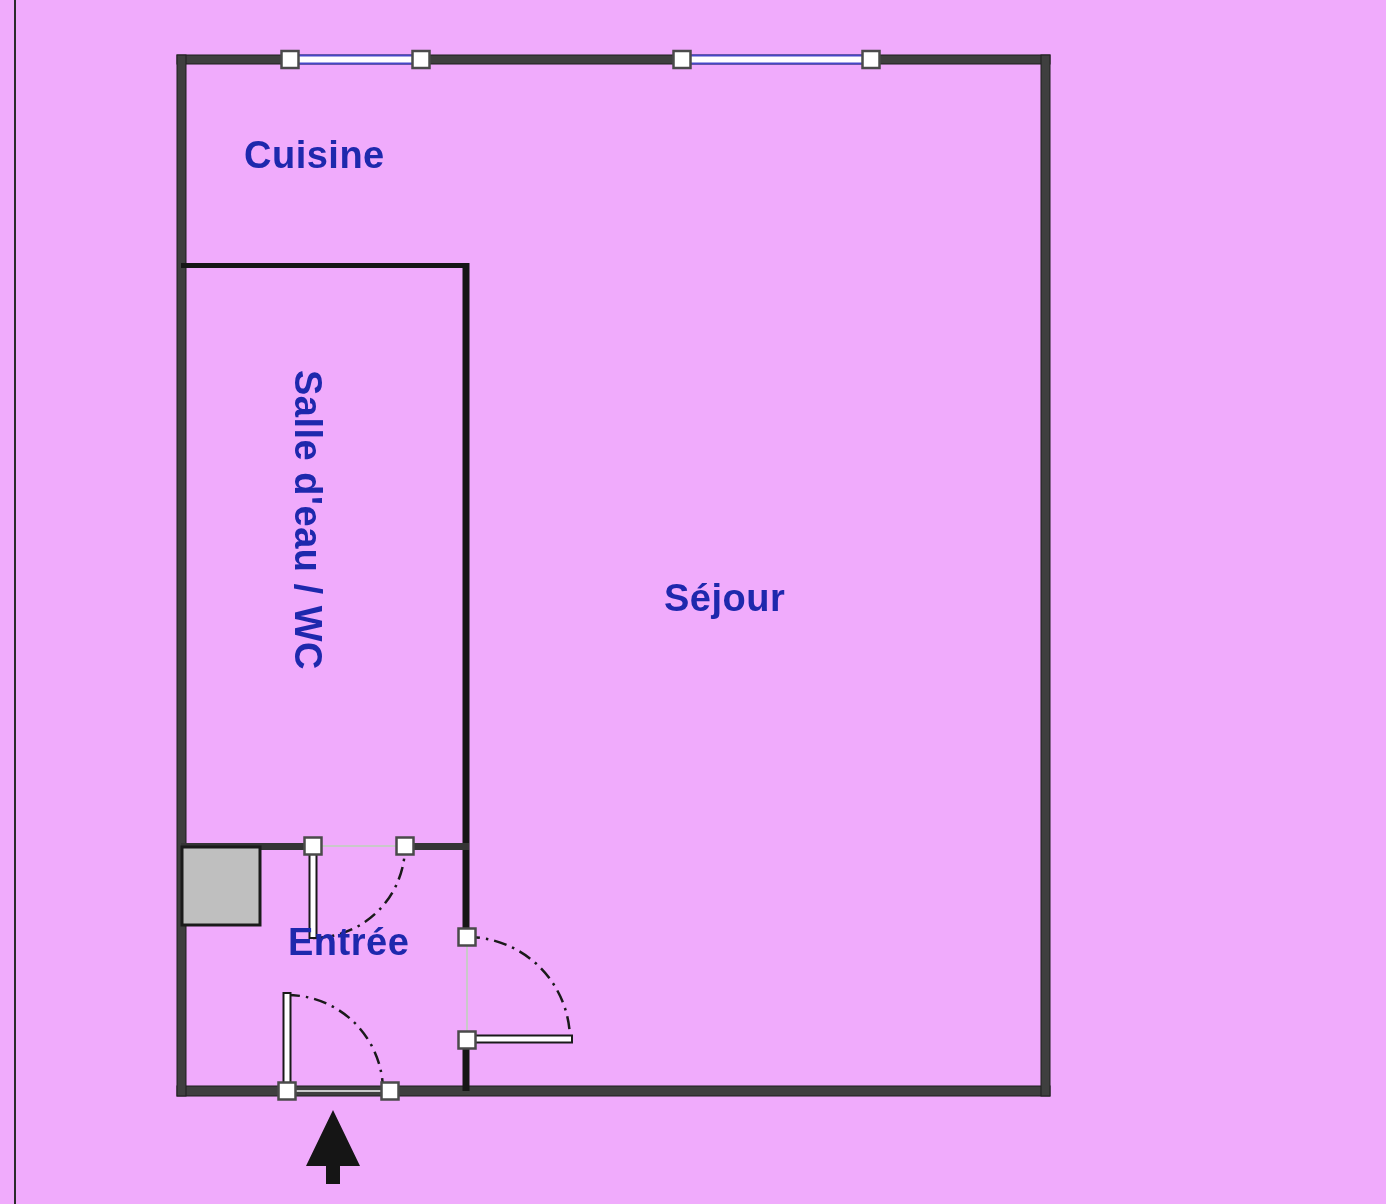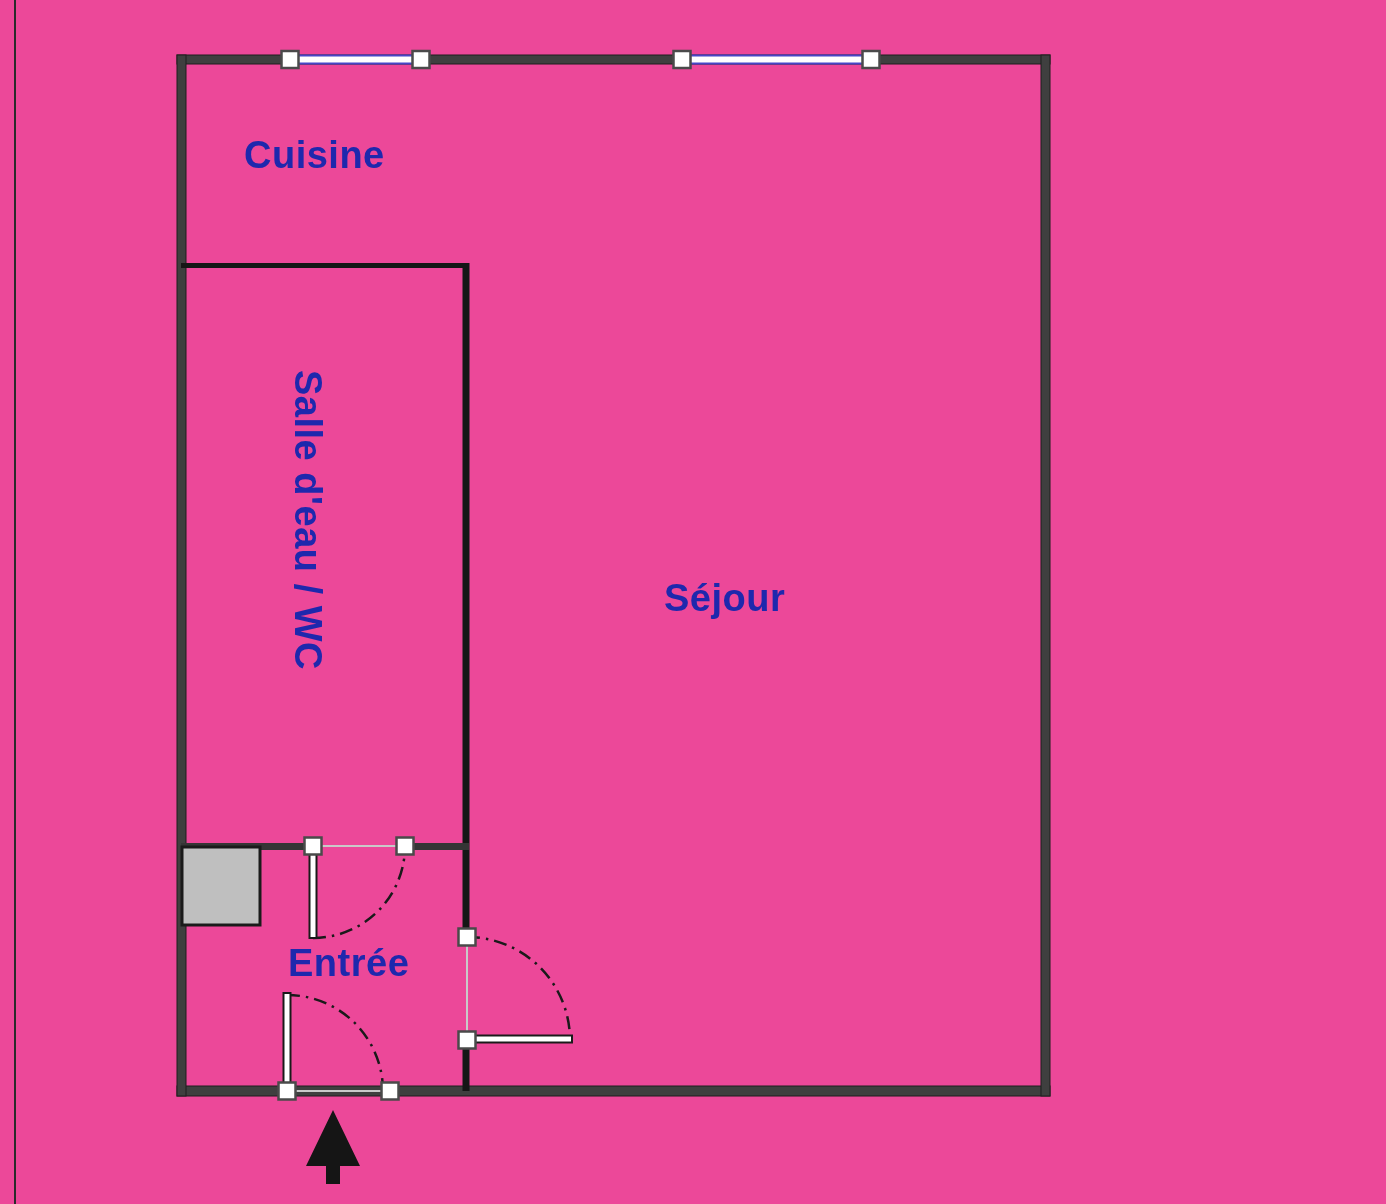--- a/index.html
+++ b/index.html
@@ -1,19 +1,19 @@
 <!DOCTYPE html>
 <html style="--label-blue: #1e28ad; --window-blue: #4646c8; --wall-gray: #3f3f3f; --interior-black: #161616; --cabinet-gray: #bfbfbf; --arc-black: #1a1a1a; --background: #ffffff;"><head>
 <meta charset="utf-8">
 <style>
   html,body{margin:0;padding:0;background:#ffffff;}
   #canvas{
     position:relative;
     width:1386px;height:1204px;
-    background:#ec4899;
+    background:#f0abfc;
     overflow:hidden;
     font-family:"Liberation Sans", sans-serif;
   }
   #plan-svg{position:absolute;left:0;top:0;}
 
   
   .wall-outer{fill:var(--wall-gray,#3f3f3f);stroke:#1f1f1f;stroke-width:1;}
   .wall-int{fill:var(--interior-black,#161616);}
   .wall-mid{fill:#353535;}
   .edge-line{fill:#2b2b2b;}
@@ -30,21 +30,21 @@
     position:absolute;
     color:var(--label-blue,#1e28ad);
     font-size:38px;
     font-weight:bold;
     line-height:44px;
     white-space:nowrap;
     letter-spacing:0.5px;
   }
   .label-cuisine{left:244px;top:133px;}
   .label-sejour{left:664px;top:576px;}
-  .label-entree{left:288px;top:941px;}
+  .label-entree{left:288px;top:920px;}
   .label-salle{
     left:148px;top:498px;
     width:320px;height:44px;
     text-align:center;
     transform:rotate(90deg);
     transform-origin:center center;
   }
 </style>
 </head>
 <body>

